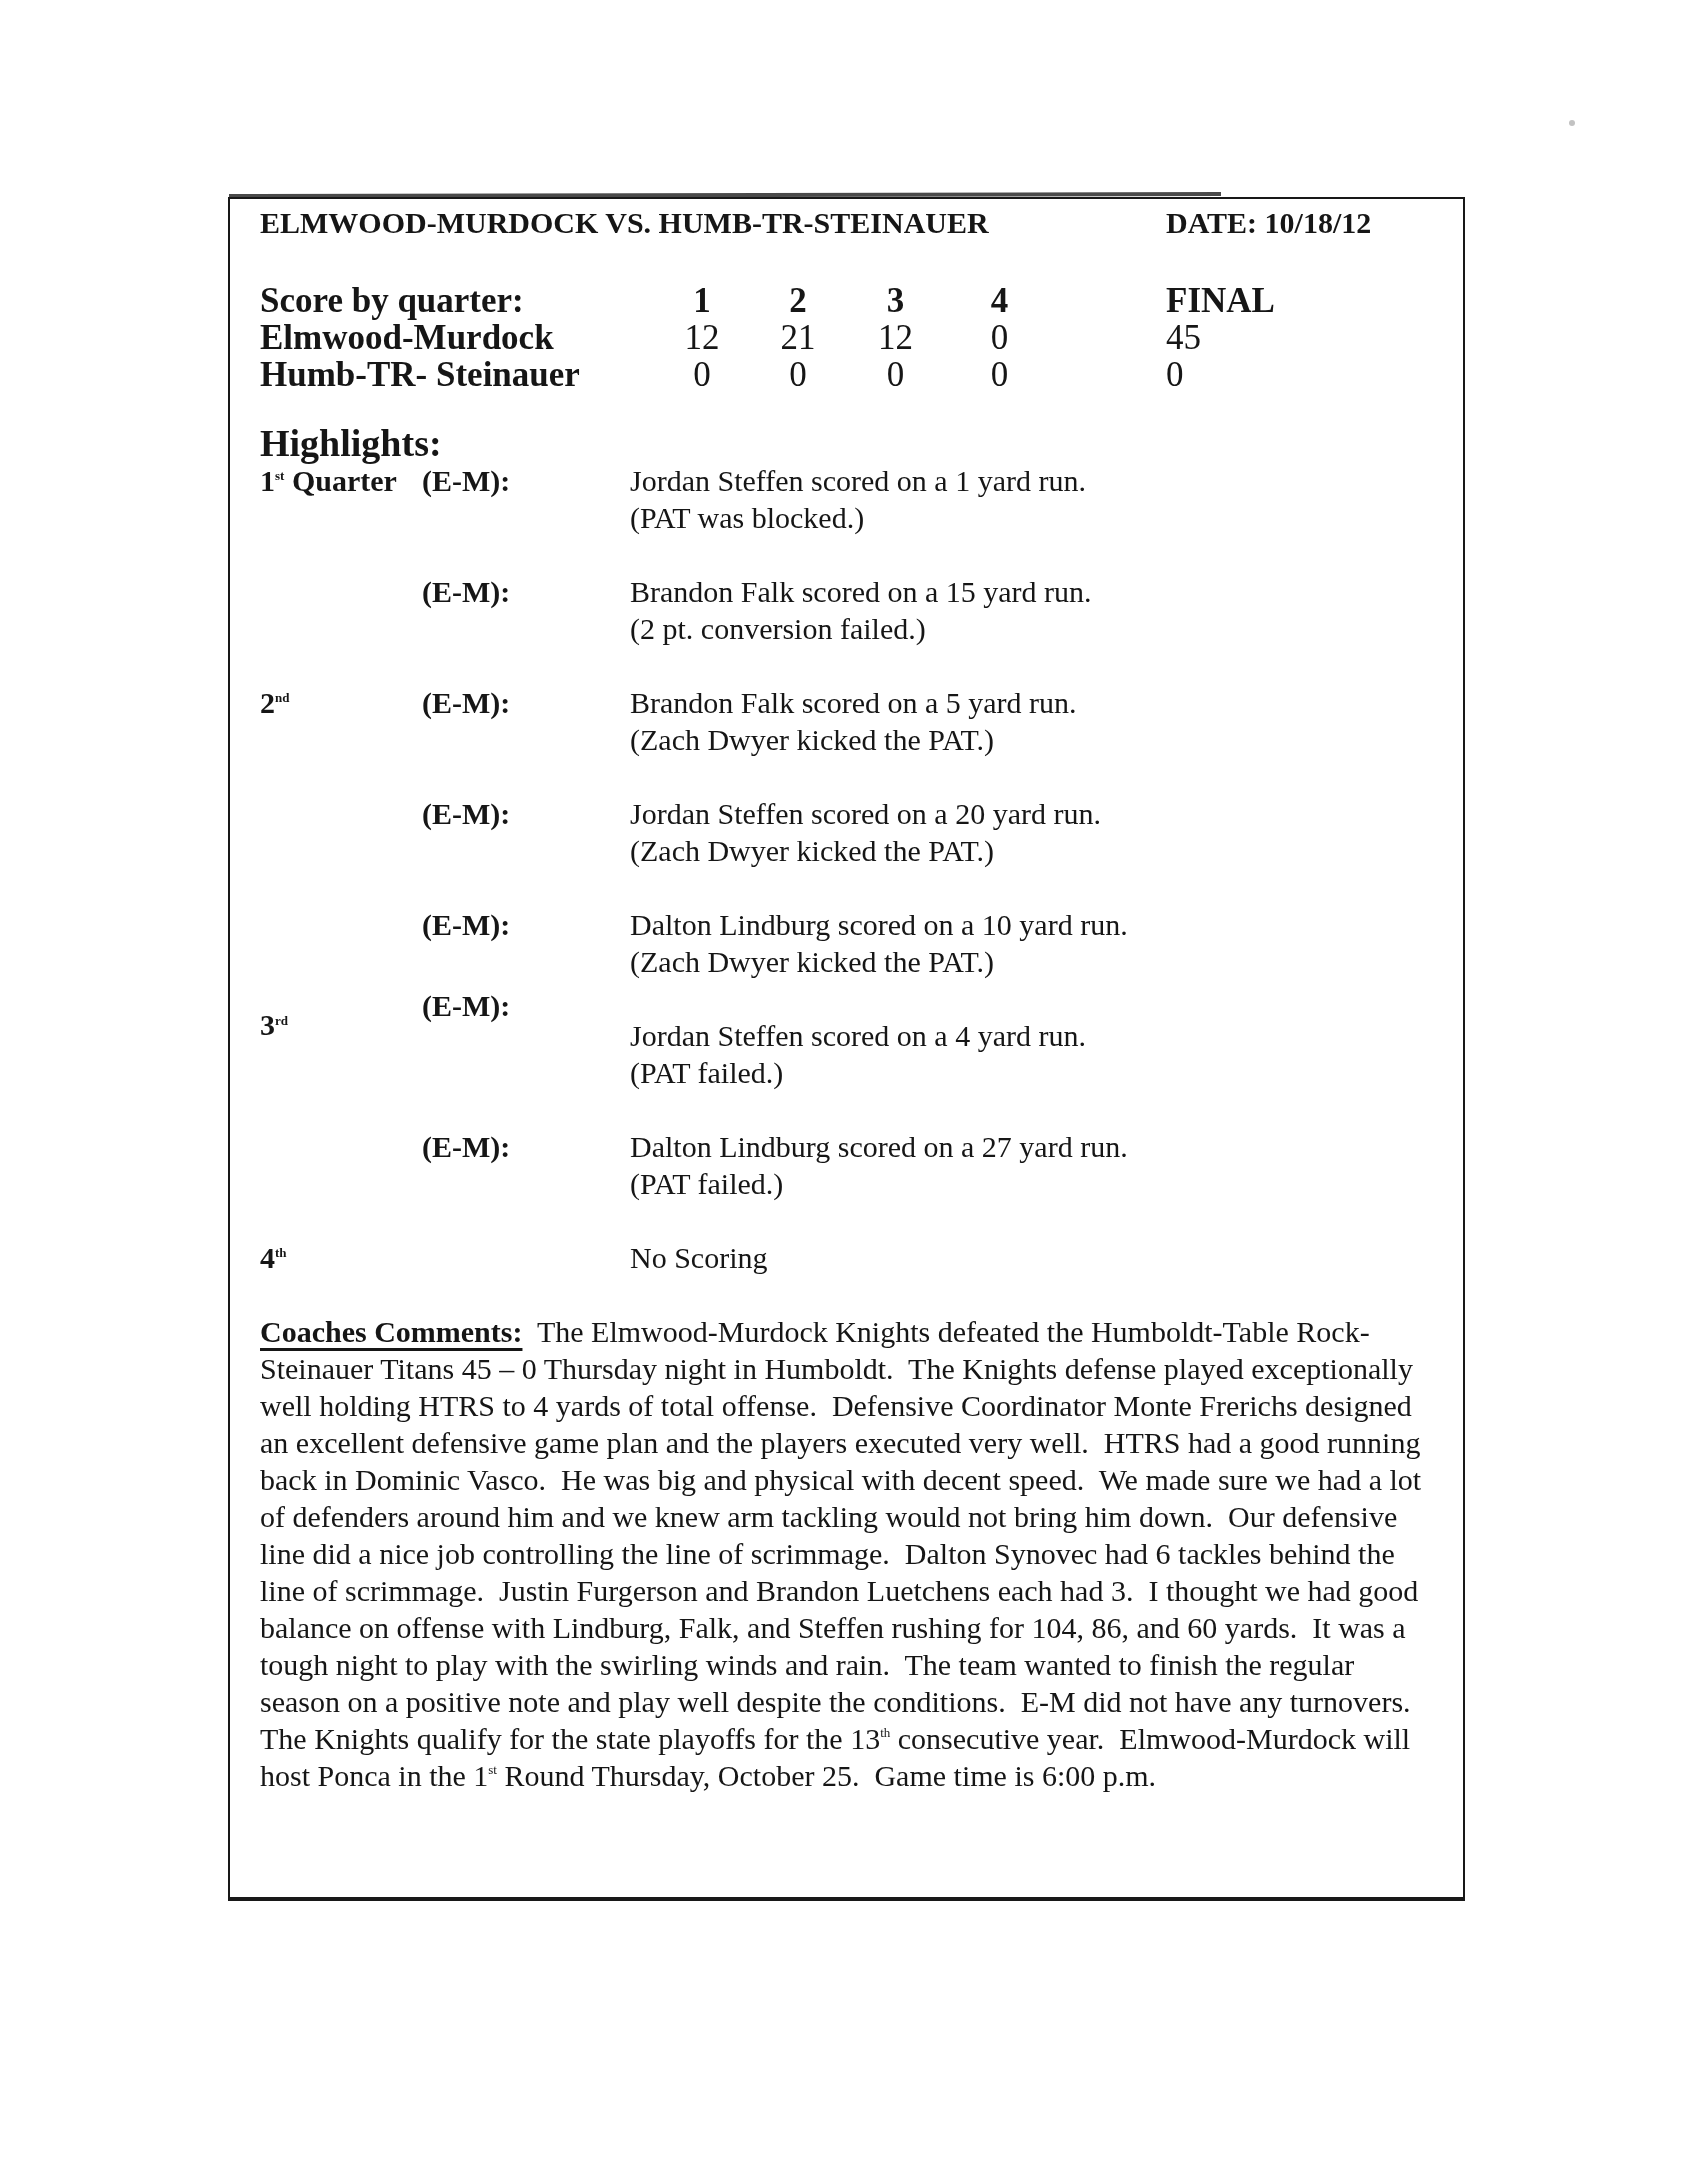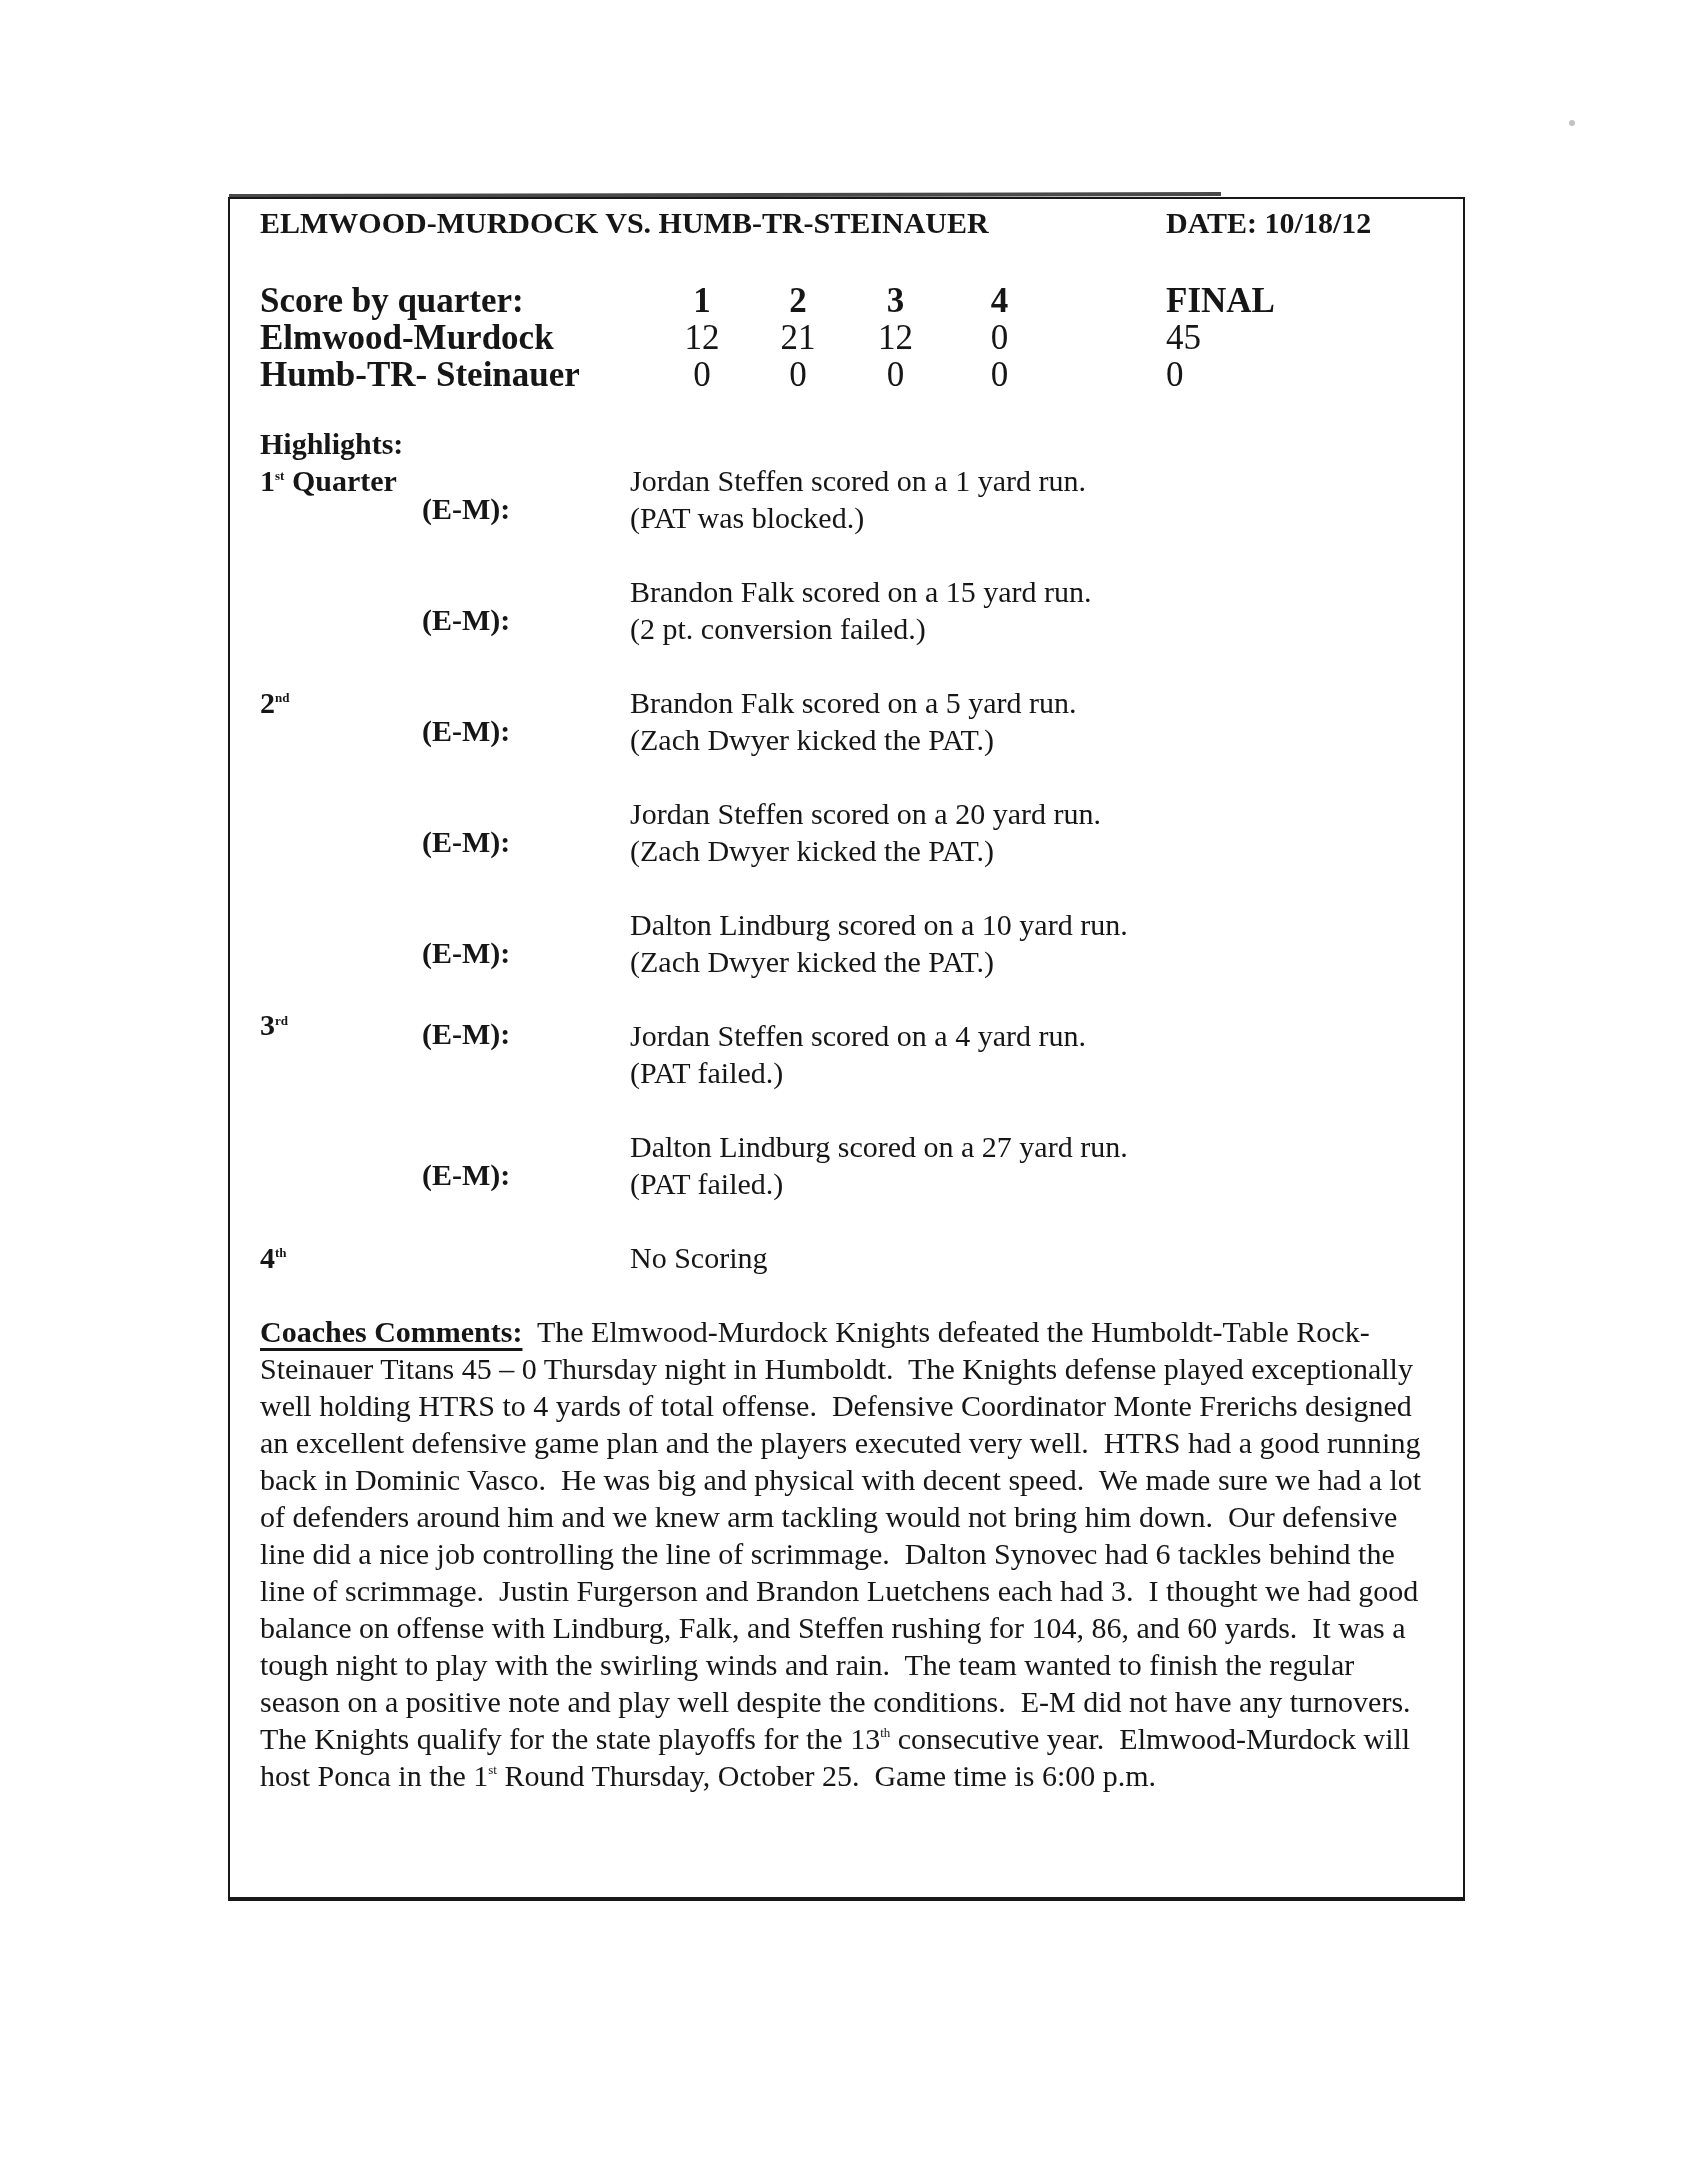--- a/index.html
+++ b/index.html
@@ -66,38 +66,37 @@
     display: grid;
     grid-template-columns: 394px 96px 96px 99px 109px auto;
     line-height: 37px;
   }
   .score-row .lbl { font-weight: bold; }
   .score-row .q { text-align: center; }
   .score-row .fin { padding-left: 112px; }
   .score-row.hdr .q, .score-row.hdr .fin { font-weight: bold; }
   .hl-heading {
     margin-top: 32px;
-    font-size: 30px;
+    font-size: 38px;
     font-weight: bold;
     line-height: 37px;
   }
   .hl-entry {
     display: grid;
     grid-template-columns: 162px 208px auto;
     margin-bottom: 37px;
     font-size: 30px;
     line-height: 37px;
   }
   .hl-entry .col-q {
     font-weight: bold;
     white-space: nowrap;
   }
   .hl-entry .col-team {
     font-weight: bold;
-    margin-top: 28px;
   }
   .hl-entry .col-text div { min-height: 37px; }
   .team-raised { position: relative; top: -30px; }
   .q-shift { position: relative; top: -10.6px; }
   sup.ord {
     font-size: 13px;
     line-height: 0;
     position: relative;
     top: -10.6px;
     vertical-align: baseline;

